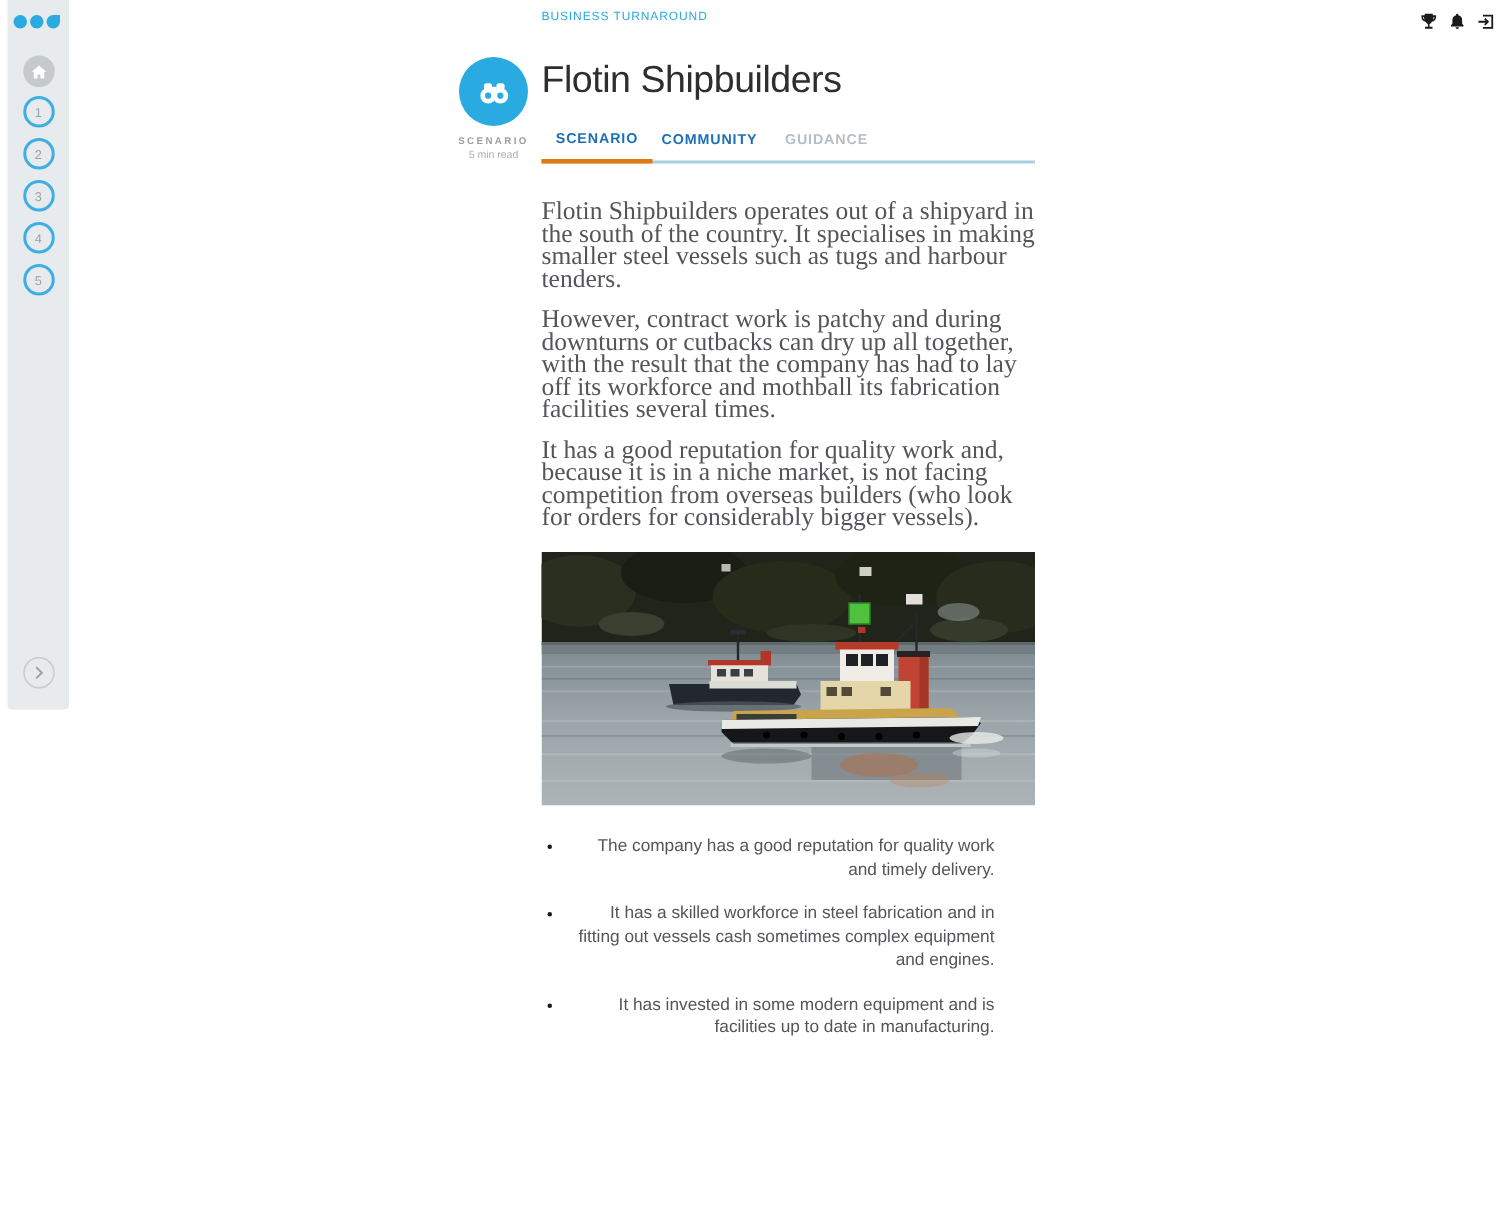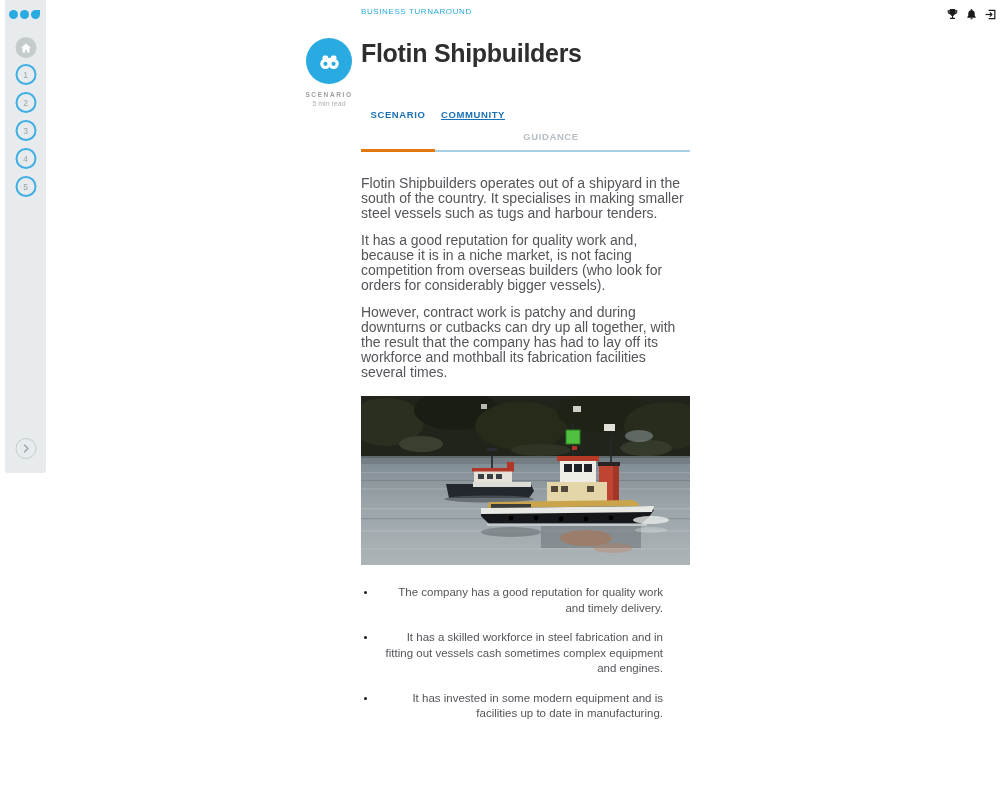--- a/index.html
+++ b/index.html
@@ -59,41 +59,42 @@
   }
   .badge-read { margin-top: 2px; font-size: 7px; color: #ACB0B4; white-space: nowrap; }
 
   
   .content { position: absolute; left: 361px; top: 0; width: 329px; }
   .breadcrumb {
     margin-top: 8px; font-size: 8px; font-weight: 400;
     letter-spacing: 0.6px; color: #29A9E0; cursor: pointer;
   }
   h1.page-title {
-    margin-top: 21px; font-size: 25px; font-weight: 700;
+    margin-top: 21px; font-size: 25px; font-weight: 400;
     color: #2D2E30; letter-spacing: -0.3px;
   }
   .subtitle { margin-top: 16px; font-size: 12.5px; font-weight: 700; color: #2D2E30; }
 
   .tabs { margin-top: 19px; display: flex; border-bottom: 2px solid #A9CFE4; }
   .tab {
     display: block; text-align: center; padding-bottom: 8px;
     font-size: 9.5px; font-weight: 700; letter-spacing: 0.6px;
     color: #1B6FB5; background: none; border: none; cursor: pointer;
     font-family: "Liberation Sans", sans-serif;
   }
   .tab.t0 { width: 74px; }
-  .tab.t1 { width: 76px; text-decoration: underline; }
+  .tab.t1 { width: 76px; }
   .tab.t2 { width: 80px; }
   .tab.active { border-bottom: 3px solid #E2790F; margin-bottom: -2px; }
-  .tab.disabled { color: #B6BDC3; cursor: default; margin-top: 44px; }
+  .tab.disabled { color: #B6BDC3; cursor: default; }
 
   .body-text p {
-    margin-top: 12px; font-size: 14px; line-height: 15px;
+    margin-top: 12px; font-size: 17px; line-height: 15px;
     color: #54555A;
+    font-family: Liberation Serif, serif;
   }
   .body-text p.first { margin-top: 24px; }
   .body-text p.after-image { margin-top: 17px; }
 
   figure.photo { margin-top: 16px; width: 329px; height: 169px; }
   figure.photo svg { display: block; }
 
   ul.assets { margin-top: 20px; padding-left: 16px; list-style: disc; }
   ul.assets li {
     margin-bottom: 14px; font-size: 11.5px; line-height: 15.5px;
@@ -186,22 +187,22 @@
     <h1 class="page-title">Flotin Shipbuilders</h1>
 
     <nav class="tabs">
       <button class="tab t0 active">SCENARIO</button>
       <button class="tab t1">COMMUNITY</button>
       <button class="tab t2 disabled">GUIDANCE</button>
     </nav>
 
     <div class="body-text">
       <p class="first">Flotin Shipbuilders operates out of a shipyard in the south of the country. It specialises in making smaller steel vessels such as tugs and harbour tenders.</p>
+      <p>However, contract work is patchy and during downturns or cutbacks can dry up all together, with the result that the company has had to lay off its workforce and mothball its fabrication facilities several times.</p>
       <p>It has a good reputation for quality work and, because it is in a niche market, is not facing competition from overseas builders (who look for orders for considerably bigger vessels).</p>
-      <p>However, contract work is patchy and during downturns or cutbacks can dry up all together, with the result that the company has had to lay off its workforce and mothball its fabrication facilities several times.</p>
 
       <figure class="photo" role="img" aria-label="Two tugboats on a river in front of a dark wooded shoreline; the nearer tug has a black and white hull, cream superstructure, red funnel and a green square signal on its mast">
         <svg width="329" height="169" viewBox="0 0 329 169">
           <defs>
             <linearGradient id="waterG" x1="0" y1="0" x2="0" y2="1">
               <stop offset="0" stop-color="#7E8A91"></stop>
               <stop offset="0.45" stop-color="#9AA4A9"></stop>
               <stop offset="1" stop-color="#ADB4B7"></stop>
             </linearGradient>
           </defs>

